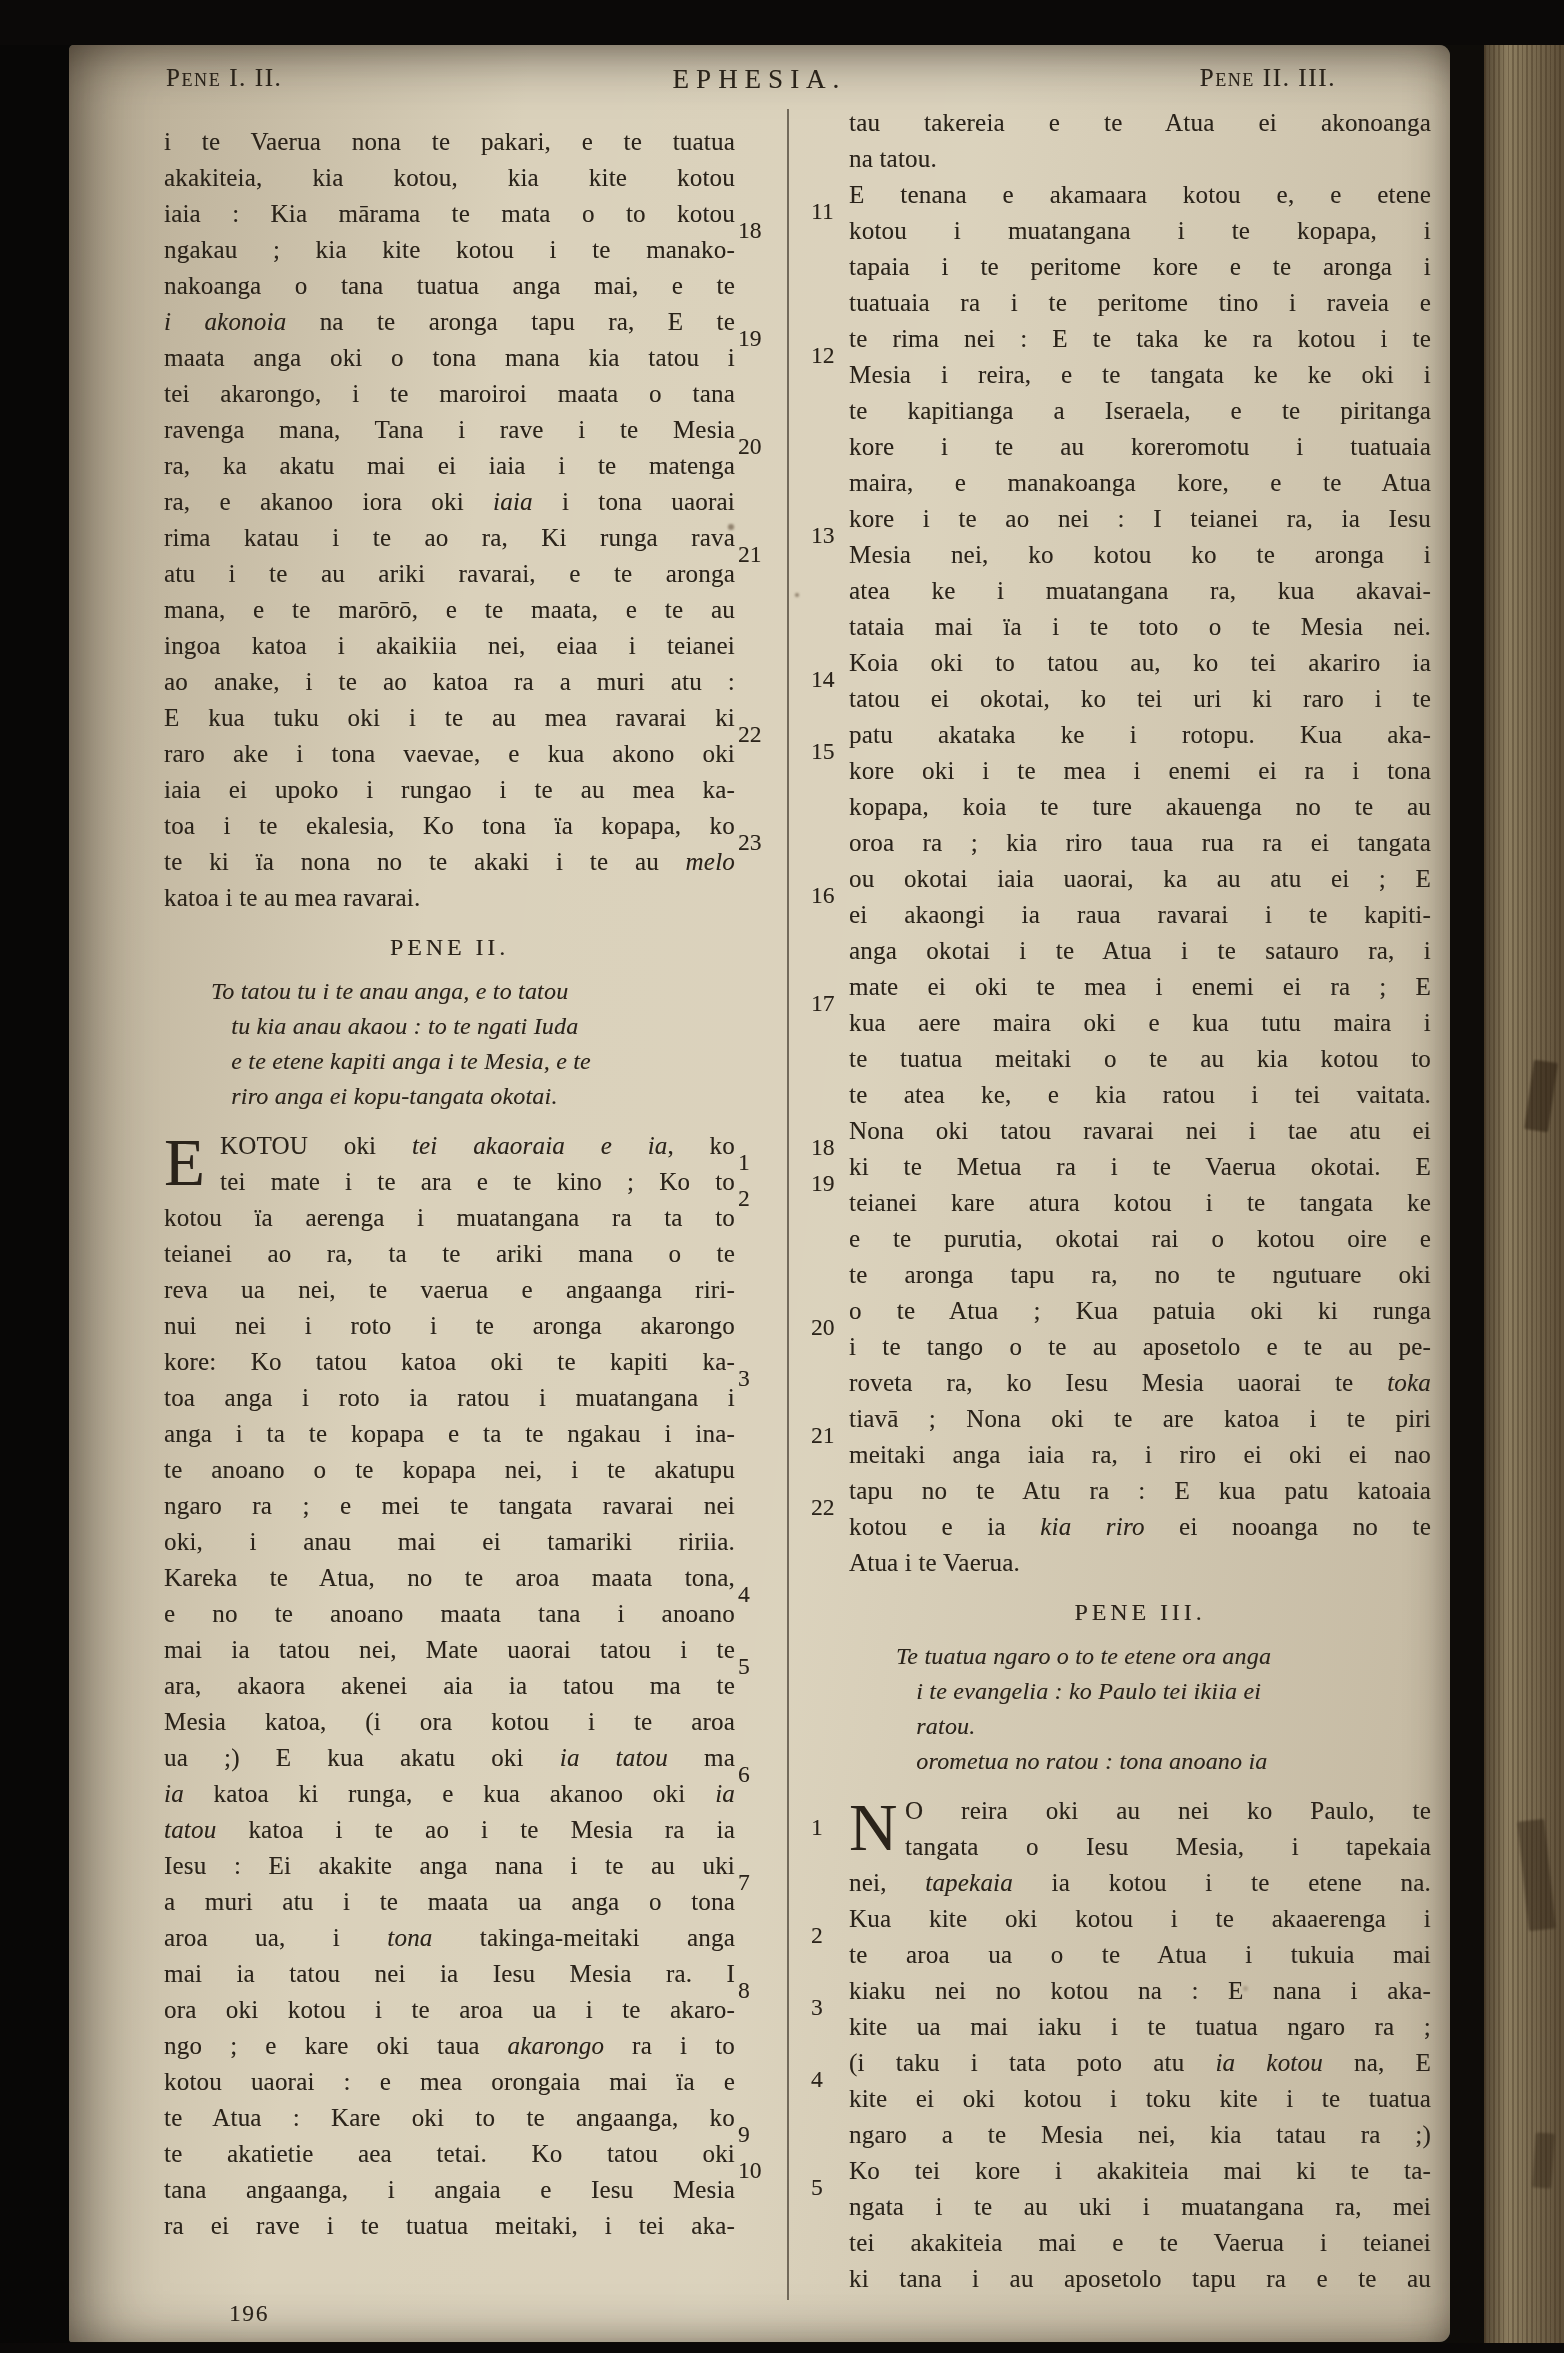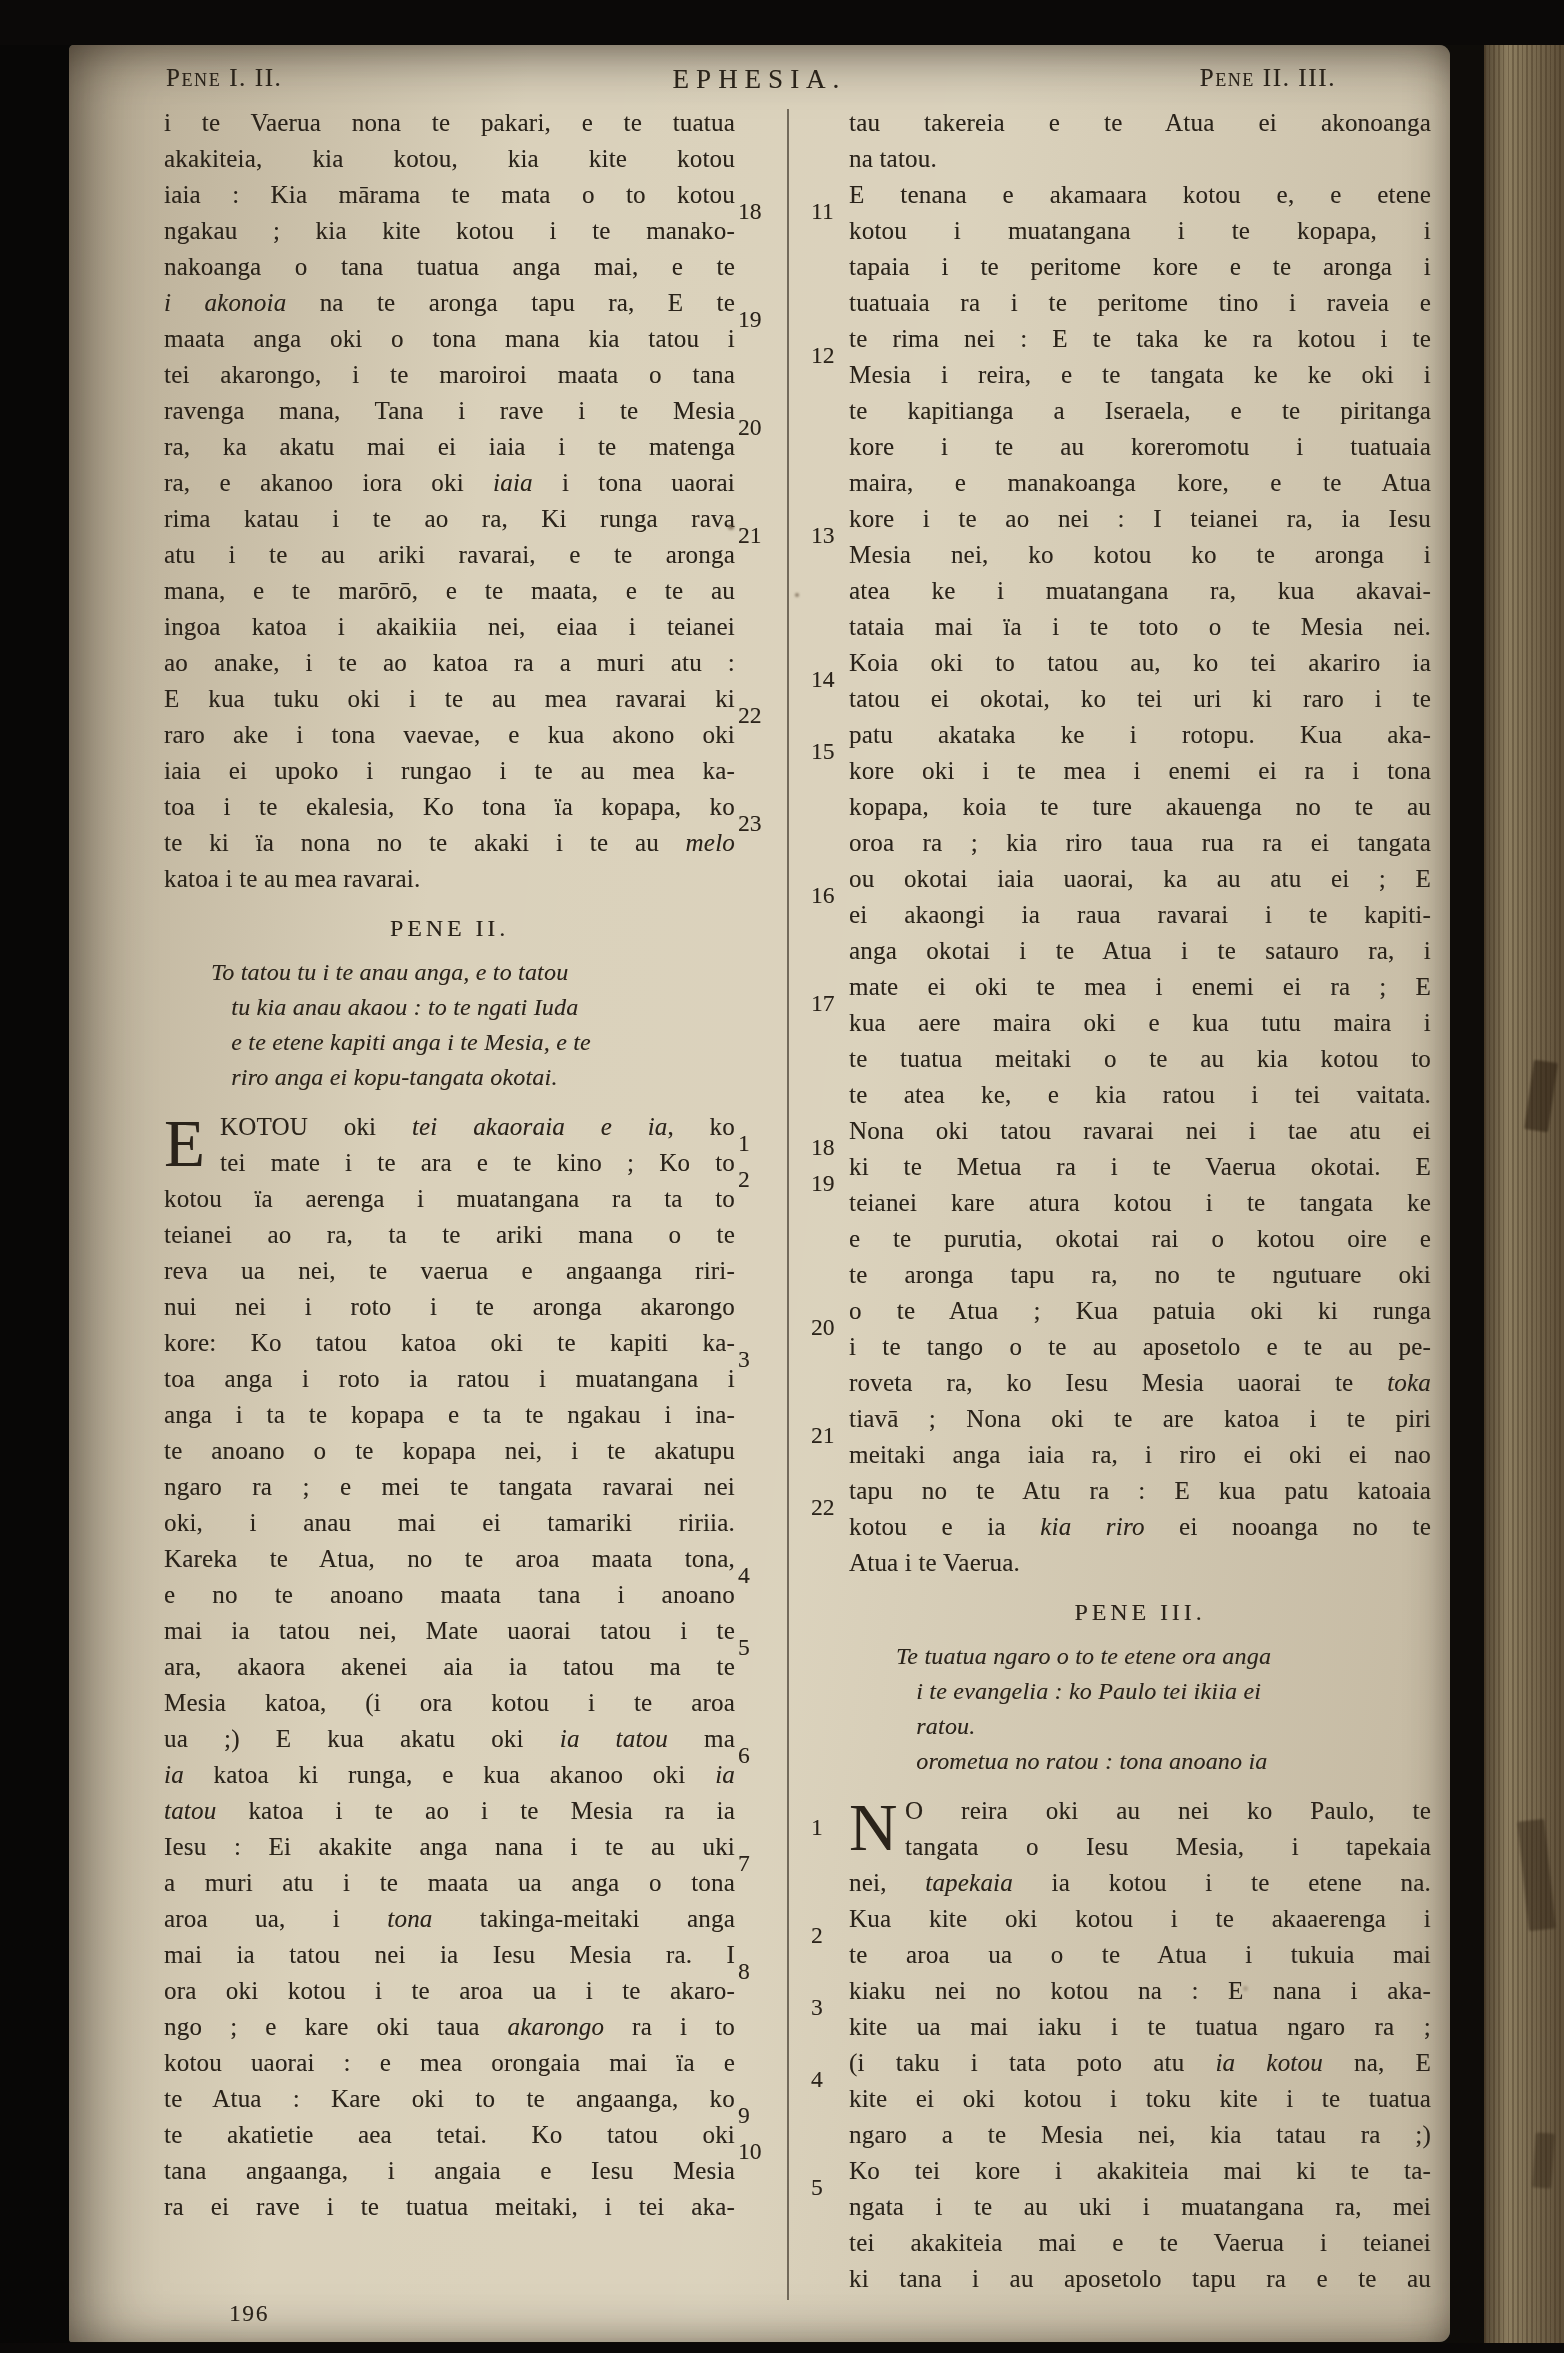--- a/index.html
+++ b/index.html
@@ -32,21 +32,21 @@
     text-shadow:0.2px 0.2px 0.5px rgba(45,34,22,0.30);}
 
   .running-head{position:absolute;left:0;right:0;top:19px;height:39px;}
   .rh-left{position:absolute;left:97px;font-variant:small-caps;font-size:25px;letter-spacing:1.6px;}
   .rh-center{position:absolute;left:50%;transform:translateX(-50%);font-size:27px;letter-spacing:7px;}
   .rh-right{position:absolute;right:114px;font-variant:small-caps;font-size:25px;letter-spacing:1.6px;}
 
   .divider{position:absolute;left:718px;top:64px;width:1.6px;height:2191px;background:rgba(45,36,26,0.60);}
 
   .col{position:absolute;top:60px;box-sizing:border-box;}
-  .col-left{left:95px;width:612px;padding-right:41px;}
+  .col-left{left:95px;width:612px;padding-right:41px;margin-top:19px;}
   .col-right{left:742px;width:620px;padding-left:38px;}
 
   .line{position:relative;line-height:36px;font-size:25px;
     text-align:justify;text-align-last:justify;letter-spacing:0.2px;}
   .line.end{text-align-last:left;}
   .vnum{position:absolute;top:16px;font-size:23.5px;letter-spacing:0;}
   .col-left .vnum{right:-41px;width:38px;text-align:left;}
   .col-right .vnum{left:-38px;width:34px;text-align:right;}
 
   .chap-heading{text-align:center;text-align-last:center;font-size:24px;letter-spacing:3.9px;

